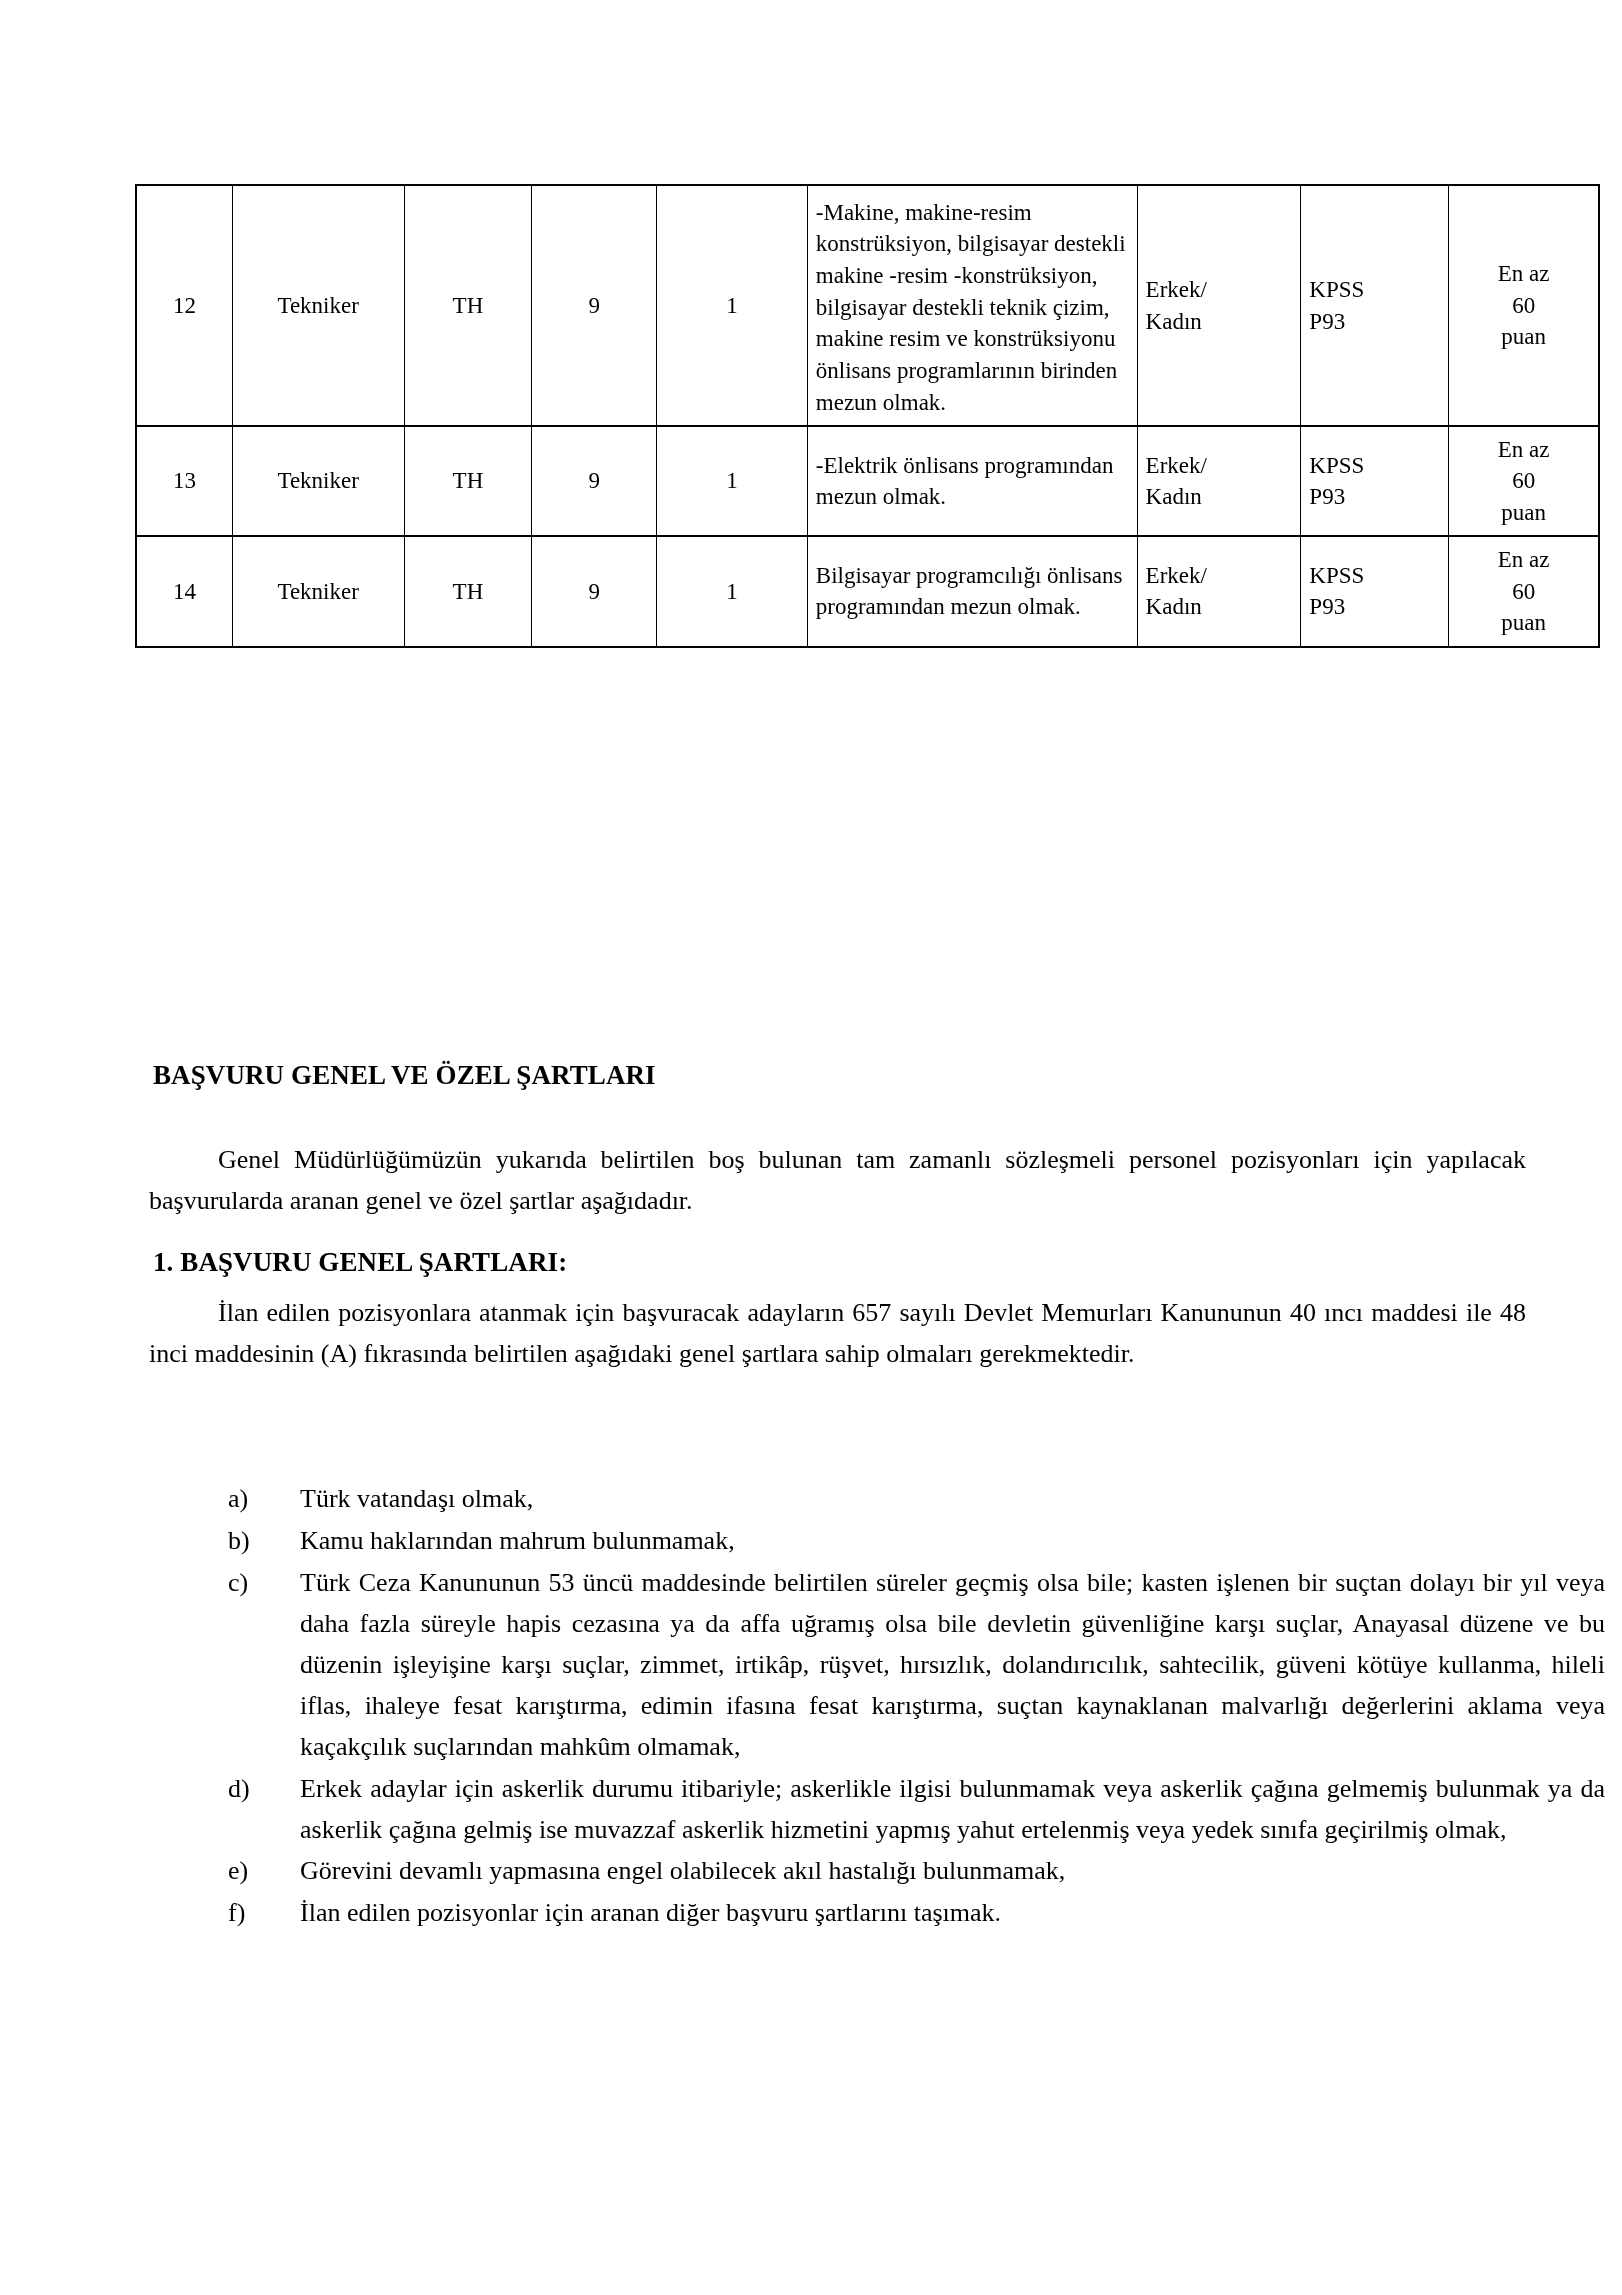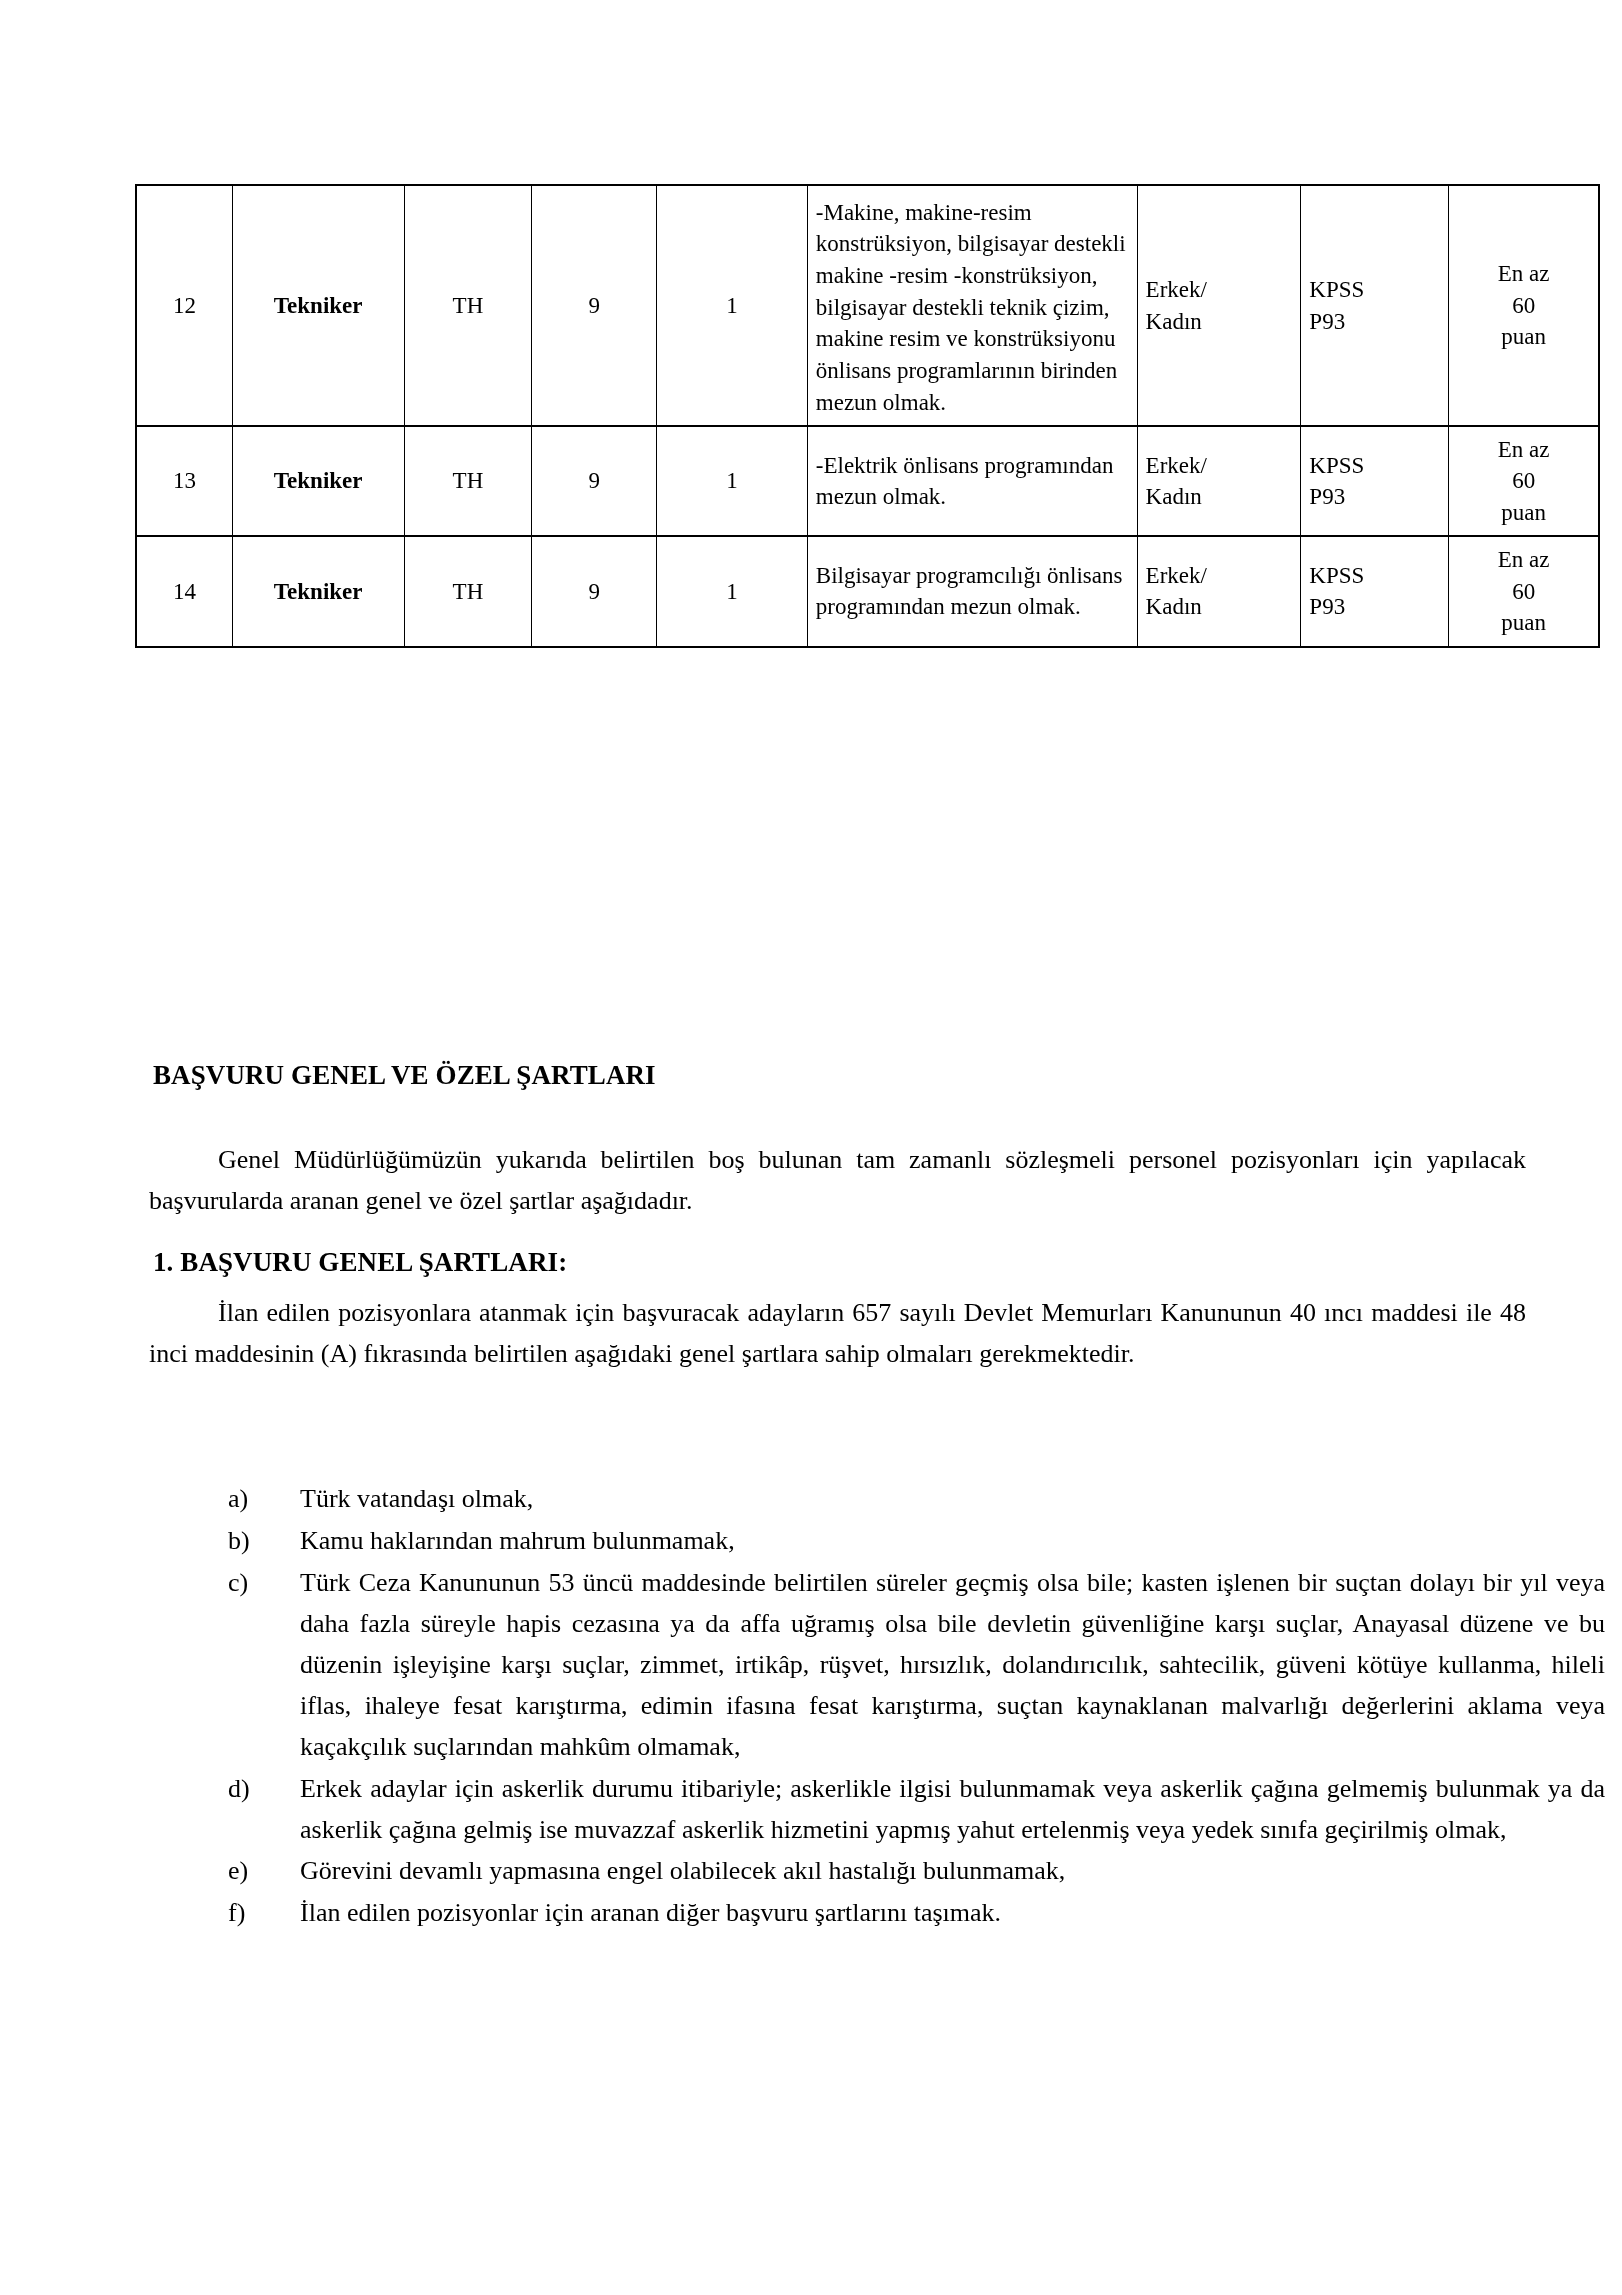--- a/index.html
+++ b/index.html
@@ -44,21 +44,21 @@
     border-left: 1.3px solid #000;
     border-right: 1.3px solid #000;
     border-top: 2px solid #000;
     border-bottom: 2px solid #000;
     vertical-align: middle;
     font-size: 23px;
     line-height: 1.38;
     padding: 6.5px 7.9px;
   }
   td.c-no      { width: 79px;  text-align: center; }
-  td.c-title   { width: 155px;  text-align: center; font-weight: bold; }
+  td.c-title   { width: 155px;  text-align: center; }
   td.c-class   { width: 111px;  text-align: center; }
   td.c-degree  { width: 108px;  text-align: center; }
   td.c-count   { width: 134px;  text-align: center; }
   td.c-req     { width: 313px;  text-align: left; padding-left: 14.4px; padding-right: 9.2px; }
   td.c-gender  { width: 147px;  text-align: left; padding-left: 31px; }
   td.c-exam    { width: 131px;  text-align: left; padding-left: 27.5px; }
   td.c-score   { width: 133px;  text-align: center; margin-top: 7px; }
 
   td.c-req.topal { vertical-align: top; padding-top: 10.5px; }
 

